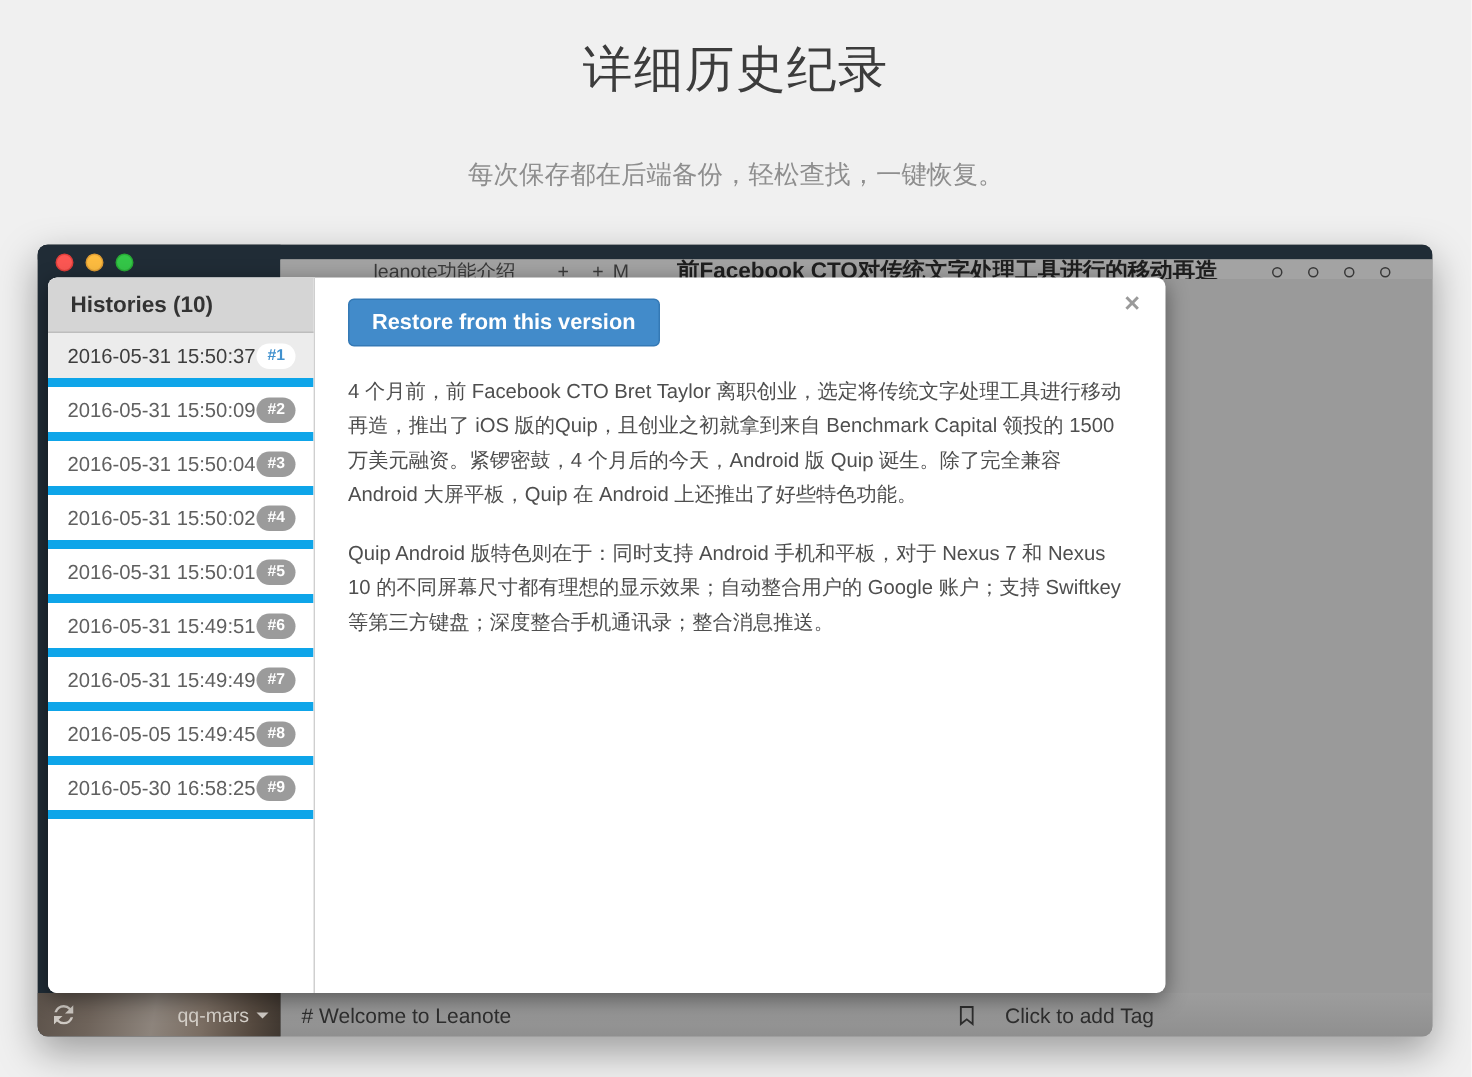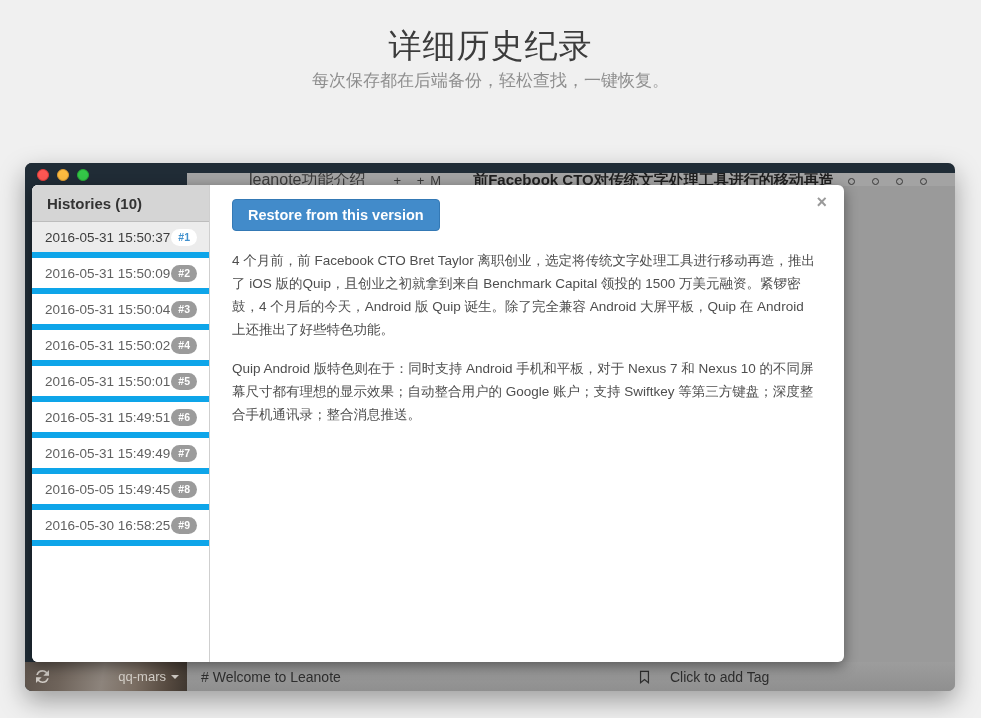--- a/index.html
+++ b/index.html
@@ -6,21 +6,21 @@
   html,body { width:981px; height:718px; }
   body {
     background:#f0f0f0;
     font-family:"Liberation Sans","DejaVu Sans",sans-serif;
     overflow:hidden;
     position:relative;
   }
   
   .hero { text-align:center; padding-top:24px; }
   .hero-title { font-size:33px; font-weight:400; color:#3c3c3c; letter-spacing:1px; }
-  .hero-sub { font-size:17px; color:#8e8e8e; }
+  .hero-sub { margin-top:36px; font-size:17px; color:#8e8e8e; }
 
   
   .window {
     position:absolute; left:25px; top:163px; width:930px; height:528px;
     border-radius:7px; overflow:hidden; background:#9a9a9a;
     box-shadow:0 10px 26px rgba(0,0,0,.35);
   }
   .titlebar { position:absolute; top:0; left:0; right:0; height:10px; background:#202c36; }
   .bd-sidebar { position:absolute; top:0; left:0; bottom:0; width:162px; background:#202c36; }
   .traffic { position:absolute; top:6px; left:12px; display:flex; gap:8px; z-index:6; }
@@ -28,21 +28,21 @@
   .light.close { background:#fc5753; border:1px solid #df3e3a; }
   .light.min   { background:#fdbc40; border:1px solid #de9c33; }
   .light.zoom  { background:#34c748; border:1px solid #27aa35; }
 
   .bd-right { position:absolute; top:10px; left:162px; right:0; bottom:29px; background:#9a9a9a; }
   .bd-toolbar { position:absolute; top:0; left:0; right:0; height:13px; background:#a3a3a3; overflow:hidden; }
   .bd-toolbar-line {
     display:flex; align-items:baseline; white-space:nowrap;
     margin-top:-9px; height:22px; line-height:22px; color:#3a3a3a;
   }
-  .bd-nb-title { margin-left:62px; font-size:16px; }
+  .bd-nb-title { margin-left:62px; font-size:13px; }
   .bd-markers { margin-left:28px; font-size:13px; letter-spacing:6px; }
   .bd-note-title { margin-left:26px; font-size:15px; font-weight:bold; color:#1f1f1f; }
   .bd-icons { margin-left:auto; margin-right:28px; display:flex; gap:17px; align-items:center; height:22px; padding-top:12px; }
   .bd-icon { width:7px; height:7px; border:1.5px solid #383838; border-radius:50%; }
 
   
   .bd-status {
     position:absolute; left:162px; right:0; bottom:0; height:29px;
     background:linear-gradient(#9d9d9d,#8f8f8f);
     display:flex; align-items:center; font-size:14px; color:#2e2e2e;
@@ -53,21 +53,21 @@
     position:absolute; left:0; bottom:0; width:162px; height:29px;
     background:linear-gradient(100deg,#5d534b 0%,#6e635a 22%,#8d847c 48%,#7a6d62 68%,#55493f 88%,#3f3730 100%);
     display:flex; align-items:center; color:#d6d1ca; font-size:13px;
   }
   .sync { margin-left:11px; display:flex; align-items:center; cursor:pointer; }
   .bd-account { margin-left:auto; margin-right:8px; display:flex; align-items:center; gap:5px; cursor:pointer; }
   .caret-down { width:0; height:0; border-left:4px solid transparent; border-right:4px solid transparent; border-top:4px solid #cfcac4; }
 
   
   .modal {
-    position:absolute; left:7px; top:22px; width:812px; height:477px;
+    position:absolute; left:7px; top:22px; width:745px; height:477px;
     background:#fff; border-radius:6px; box-shadow:0 4px 14px rgba(0,0,0,.45);
     display:flex; overflow:hidden; z-index:10;
   }
   .hist-sidebar { width:178px; border-right:1px solid #cfcfcf; display:flex; flex-direction:column; background:#fff; }
   .hist-header {
     height:37px; line-height:37px; background:#d5d5d5; border-bottom:1px solid #bdbdbd;
     font-size:15px; font-weight:bold; color:#333; padding-left:15px; flex:none;
   }
   .hist-list { flex:1; overflow:hidden; }
   .hist-item {

